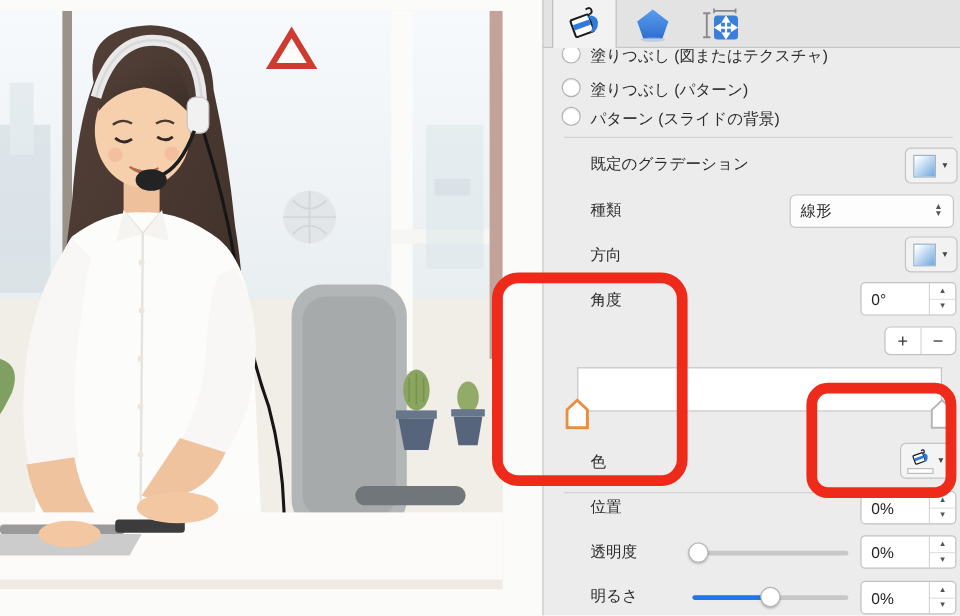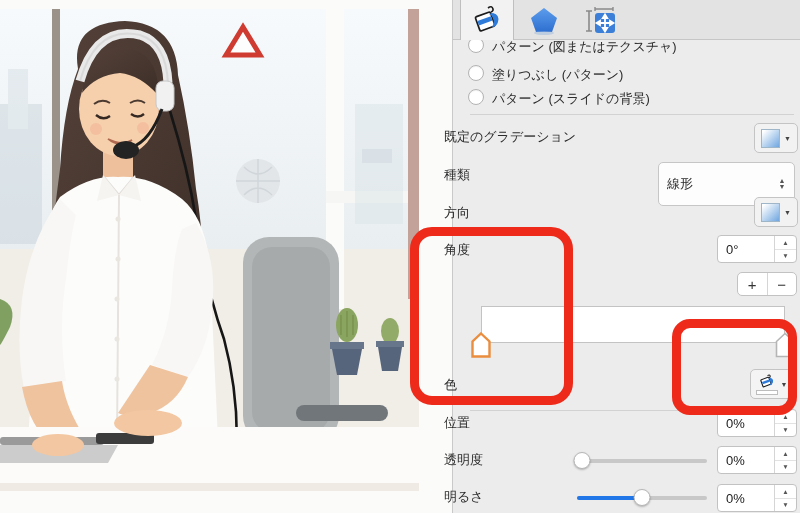--- a/index.html
+++ b/index.html
@@ -10,33 +10,33 @@
   
   .photo { position:absolute; left:0; top:9px; width:419px; height:482px; overflow:hidden; background:#f2efe9; }
 
   
   .panel { position:absolute; left:452px; top:0; width:348px; height:513px; background:#ececec; border-left:1px solid #c9c9c9; }
   .tabbar { position:absolute; left:452px; top:0; width:348px; height:40px; background:#e3e3e3; border-left:1px solid #c9c9c9; border-bottom:1px solid #c6c6c6; z-index:3; }
   .tab { position:absolute; top:0; width:54px; height:39px; display:flex; align-items:center; justify-content:center; }
   .tab.selected { background:#f2f2f2; border-left:1px solid #bfbfbf; border-right:1px solid #bfbfbf; height:40px; }
   .tab1 { left:7px; } .tab2 { left:64px; } .tab3 { left:120px; }
 
-  .lbl { position:absolute; left:444px; font-size:13px; color:#2b2b2b; white-space:nowrap; z-index:1; }
+  .lbl { position:absolute; left:492px; font-size:13px; color:#2b2b2b; white-space:nowrap; z-index:1; }
 
   .radio-row { position:absolute; z-index:1; }
   .radio-circle { position:absolute; left:468px; width:16px; height:16px; border-radius:50%; background:#fff; border:1px solid #b3b3b3; box-shadow:inset 0 1px 1px rgba(0,0,0,.06); }
   .radio-label { position:absolute; left:492px; font-size:13px; color:#2b2b2b; white-space:nowrap; }
 
   .divider { position:absolute; height:1px; background:#d2d2d2; z-index:1; }
 
   .swatch-btn { position:absolute; width:44px; height:30px; background:#f2f2f2; border:1px solid #c4c4c4; border-radius:5px; display:flex; align-items:center; justify-content:center; gap:4px; z-index:1; }
   .swatch { width:19px; height:19px; border:1px solid #9fb6c9; background:linear-gradient(135deg,#ffffff 8%,#b5d2ef 55%,#6fa6e0 100%); }
   .dd-arrow { font-size:7px; color:#444; }
 
-  .popup { position:absolute; left:658px; top:162px; width:137px; height:44px; background:#fdfdfd; border:1px solid #c6c6c6; border-radius:5px; display:flex; align-items:center; z-index:1; }
+  .popup { position:absolute; left:658px; top:162px; width:137px; height:28px; background:#fdfdfd; border:1px solid #c6c6c6; border-radius:5px; display:flex; align-items:center; z-index:1; }
   .popup-text { flex:1; font-size:13px; color:#2b2b2b; padding-left:8px; }
   .popup-arrows { width:20px; display:flex; flex-direction:column; align-items:center; line-height:6px; padding-right:4px; }
   .popup-arrows span { font-size:7px; color:#555; }
 
   .stepper { position:absolute; left:717px; width:80px; height:28px; background:#fff; border:1px solid #c2c2c2; border-radius:4px; display:flex; z-index:1; }
   .stepper-value { flex:1; font-size:13px; color:#222; display:flex; align-items:center; padding-left:8px; border-right:1px solid #d5d5d5; }
   .stepper-arrows { width:21px; display:flex; flex-direction:column; }
   .stepper-arrows div { flex:1; display:flex; align-items:center; justify-content:center; font-size:6.5px; color:#555; }
   .stepper-arrows div:first-child { border-bottom:1px solid #e2e2e2; }
 
@@ -205,21 +205,21 @@
           <polygon points="22,26.5 19.8,23 24.2,23"></polygon>
           <polygon points="13.5,18 17,15.8 17,20.2"></polygon>
           <polygon points="30.5,18 27,15.8 27,20.2"></polygon>
         </g>
       </svg>
     </div>
   </div>
 
   <div class="radio-row">
     <span class="radio-circle" style="top:37px"></span>
-    <span class="radio-label" style="top:38px">パターン (図またはテクスチャ)</span>
+    <span class="radio-label" style="top:38px">塗りつぶし (図またはテクスチャ)</span>
   </div>
   <div class="radio-row">
     <span class="radio-circle" style="top:65px"></span>
     <span class="radio-label" style="top:66px">塗りつぶし (パターン)</span>
   </div>
   <div class="radio-row">
     <span class="radio-circle" style="top:89px"></span>
     <span class="radio-label" style="top:90px">パターン (スライドの背景)</span>
   </div>
 

